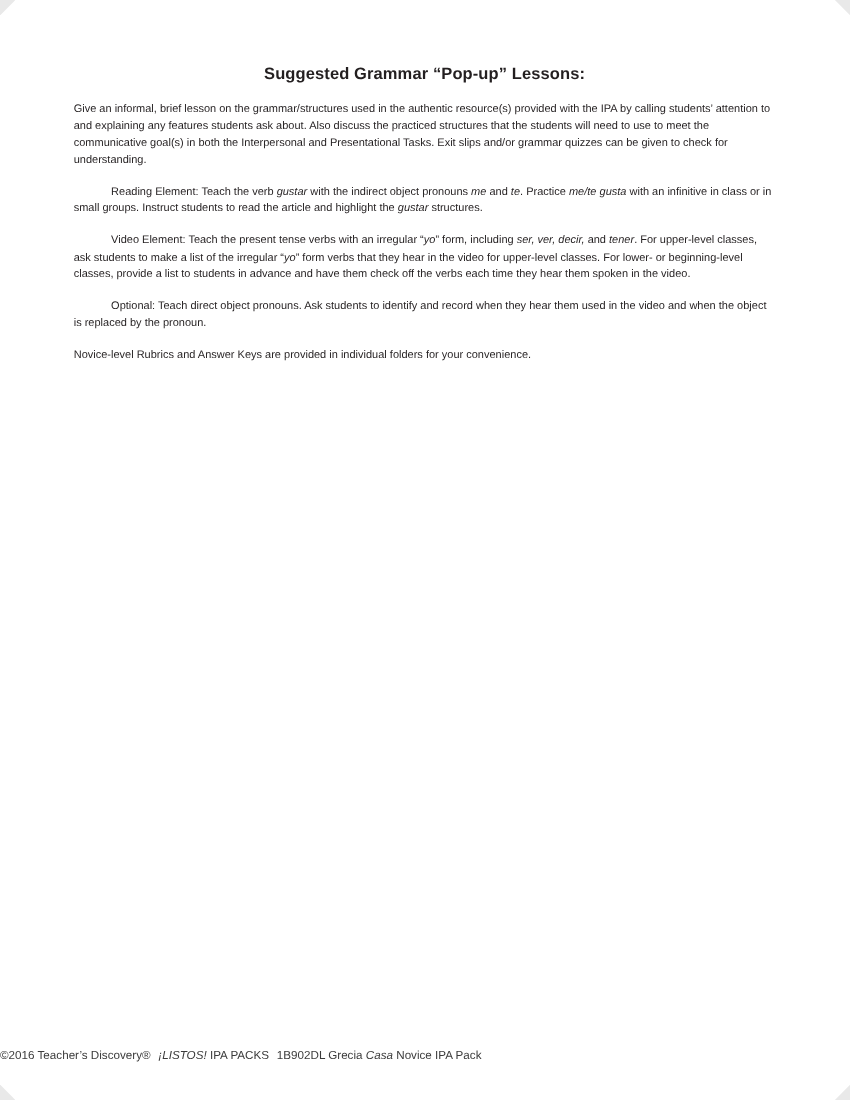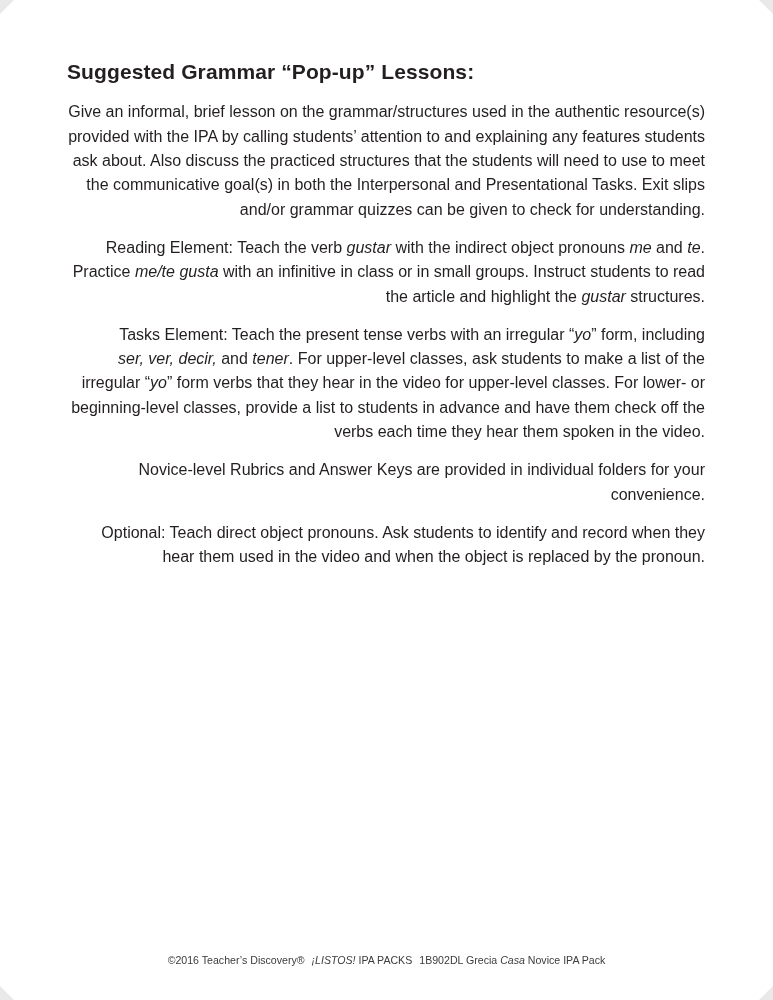--- a/index.html
+++ b/index.html
@@ -31,47 +31,47 @@
   .corner.bl { bottom: 0; left: 0; clip-path: polygon(0 0, 0 100%, 100% 100%); }
   .corner.br { bottom: 0; right: 0; clip-path: polygon(100% 0, 100% 100%, 0 100%); }
 
   .content {
     position: absolute;
     left: 67px;
     top: 58px;
     width: 638px;
   }
   h1.doc-heading {
-    font-size: 21px;
+    font-size: 15px;
     line-height: 1.35;
     font-weight: bold;
     margin: 0 0 14px 0;
     letter-spacing: 0.1px;
     color: #231f20;
+    text-align: center;
   }
   p.para {
-    font-size: 16px;
+    font-size: 10px;
     line-height: 1.52;
     margin: 0 0 14px 0;
     color: #231f20;
-    text-align: right;
+    text-align: left;
   }
   p.indent {
     text-indent: 34px;
   }
   .b { font-weight: normal; }
   .i { font-style: italic; }
   .last-para { margin-bottom: 0; }
 
   .footer {
     position: absolute;
     left: 0;
     right: 0;
     top: 954px;
-    text-align: center;
     font-size: 10.6px;
     color: #3b3b3b;
   }
   .footer .i { font-style: italic; }
   .footer .sp { display: inline-block; width: 7px; }
 </style>
 </head>
 <body>
 
 <div class="page">
@@ -86,31 +86,31 @@
 
     <p class="para">Give an informal, brief lesson on the grammar/structures used in the authentic resource(s) provided with the IPA by calling students’ attention to and explaining any features students ask about. Also discuss the practiced structures that the students will need to use to meet the communicative goal(s) in both the Interpersonal and Presentational Tasks. Exit slips and/or grammar quizzes can be given to check for understanding.</p>
 
     <p class="para indent">
       <span class="b">Reading Element:</span>
       <span>Teach the verb </span><span class="i">gustar</span><span> with the indirect object pronouns </span><span class="i">me</span><span> and </span><span class="i">te</span><span>. Practice </span><span class="i">me/te gusta</span><span> with an infinitive in class or in small groups. Instruct students to read the article and highlight the </span><span class="i">gustar</span><span> structures.</span>
     </p>
 
 
     <p class="para indent">
-      <span class="b">Tasks Element:</span>
+      <span class="b">Video Element:</span>
       <span>Teach the present tense verbs with an irregular “</span><span class="i">yo</span><span>” form, including </span><span class="i">ser, ver, decir,</span><span> and </span><span class="i">tener</span><span>. For upper-level classes, ask students to make a list of the irregular “</span><span class="i">yo</span><span>” form verbs that they hear in the video for upper-level classes. For lower- or beginning-level classes, provide a list to students in advance and have them check off the verbs each time they hear them spoken in the video.</span>
-    </p>
-
-    <p class="para last-para">
-      <span class="b">Novice-level Rubrics</span><span> and </span><span class="b">Answer Keys</span><span> are provided in individual folders for your convenience.</span>
     </p>
 
     <p class="para indent">
       <span class="b">Optional:</span>
       <span>Teach direct object pronouns. Ask students to identify and record when they hear them used in the video and when the object is replaced by the pronoun.</span>
+    </p>
+
+    <p class="para last-para">
+      <span class="b">Novice-level Rubrics</span><span> and </span><span class="b">Answer Keys</span><span> are provided in individual folders for your convenience.</span>
     </p>
 
   </div>
 
   <div class="footer">
     <span>©2016 Teacher’s Discovery®</span><span class="sp"></span><span class="i">¡LISTOS!</span>
     <span>IPA PACKS</span><span class="sp"></span><span>1B902DL Grecia</span>
     <span class="i">Casa</span>
     <span>Novice IPA Pack</span>
   </div>

